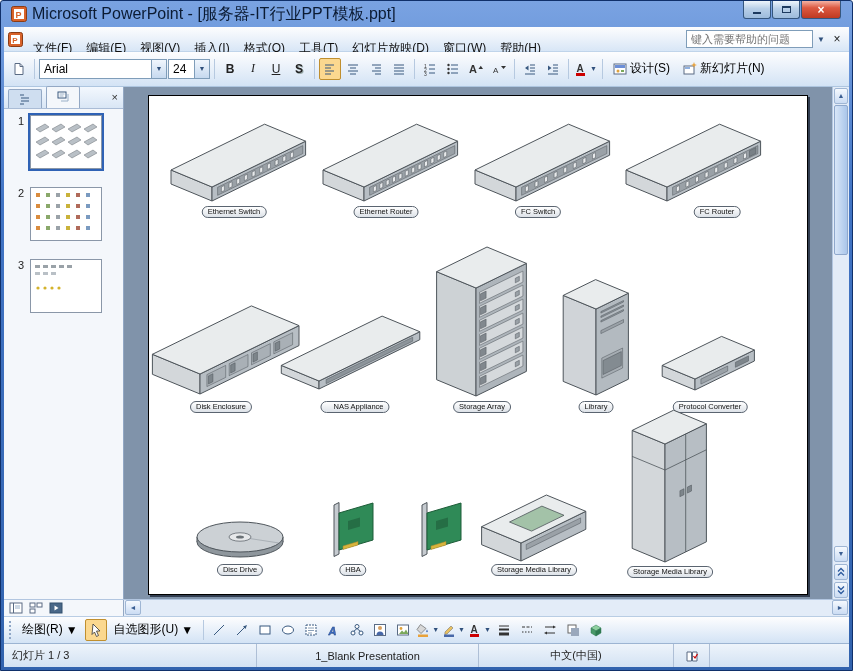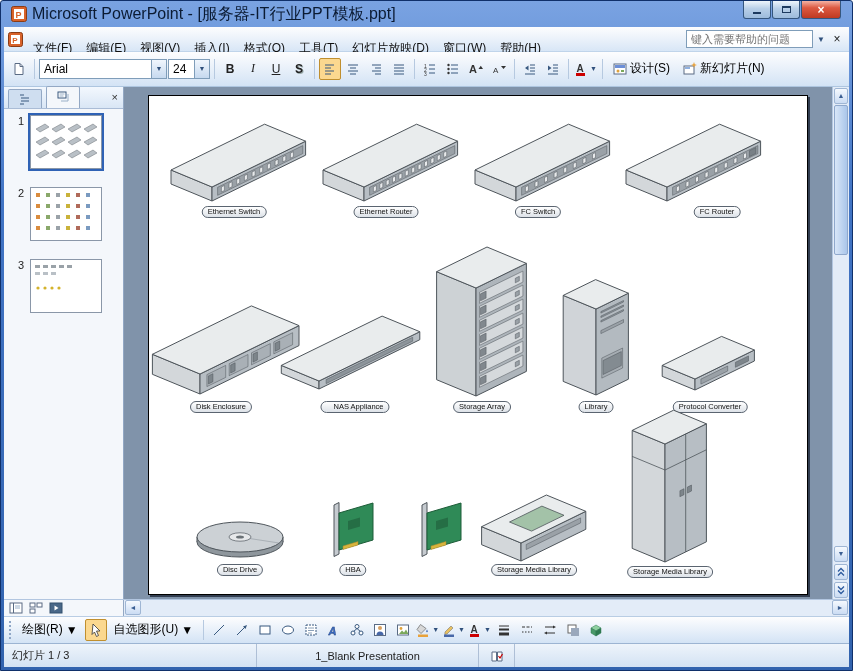--- a/index.html
+++ b/index.html
@@ -803,20 +803,21 @@
                 <path d="M12 5 v5 l-5 3v-5z" fill="#2f7a50" stroke="#2f7a50" stroke-width="0.5"></path>
               </svg>
             </span>
           </span>
         </span>
     </div>
 
     <div class="statusbar">
       <span class="status-cell c1">幻灯片 1 / 3</span>
       <span class="status-cell c2">1_Blank Presentation</span>
+      <span class="status-cell c3">中文(中国)</span>
       <span class="status-cell c4">
           <span>
             <svg viewBox="0 0 14 14" width="14" height="14">
               <path d="M2 3 h4.5 v9 H2z M7.5 3 H12 v9 H7.5z" fill="#fff" stroke="#5a6b84"></path>
               <path d="M8.5 7 l1.5 2 2.5-4" stroke="#c00" fill="none" stroke-width="1.2"></path>
             </svg>
           </span>
         </span>
       <span class="status-cell c5"></span>
     </div>

